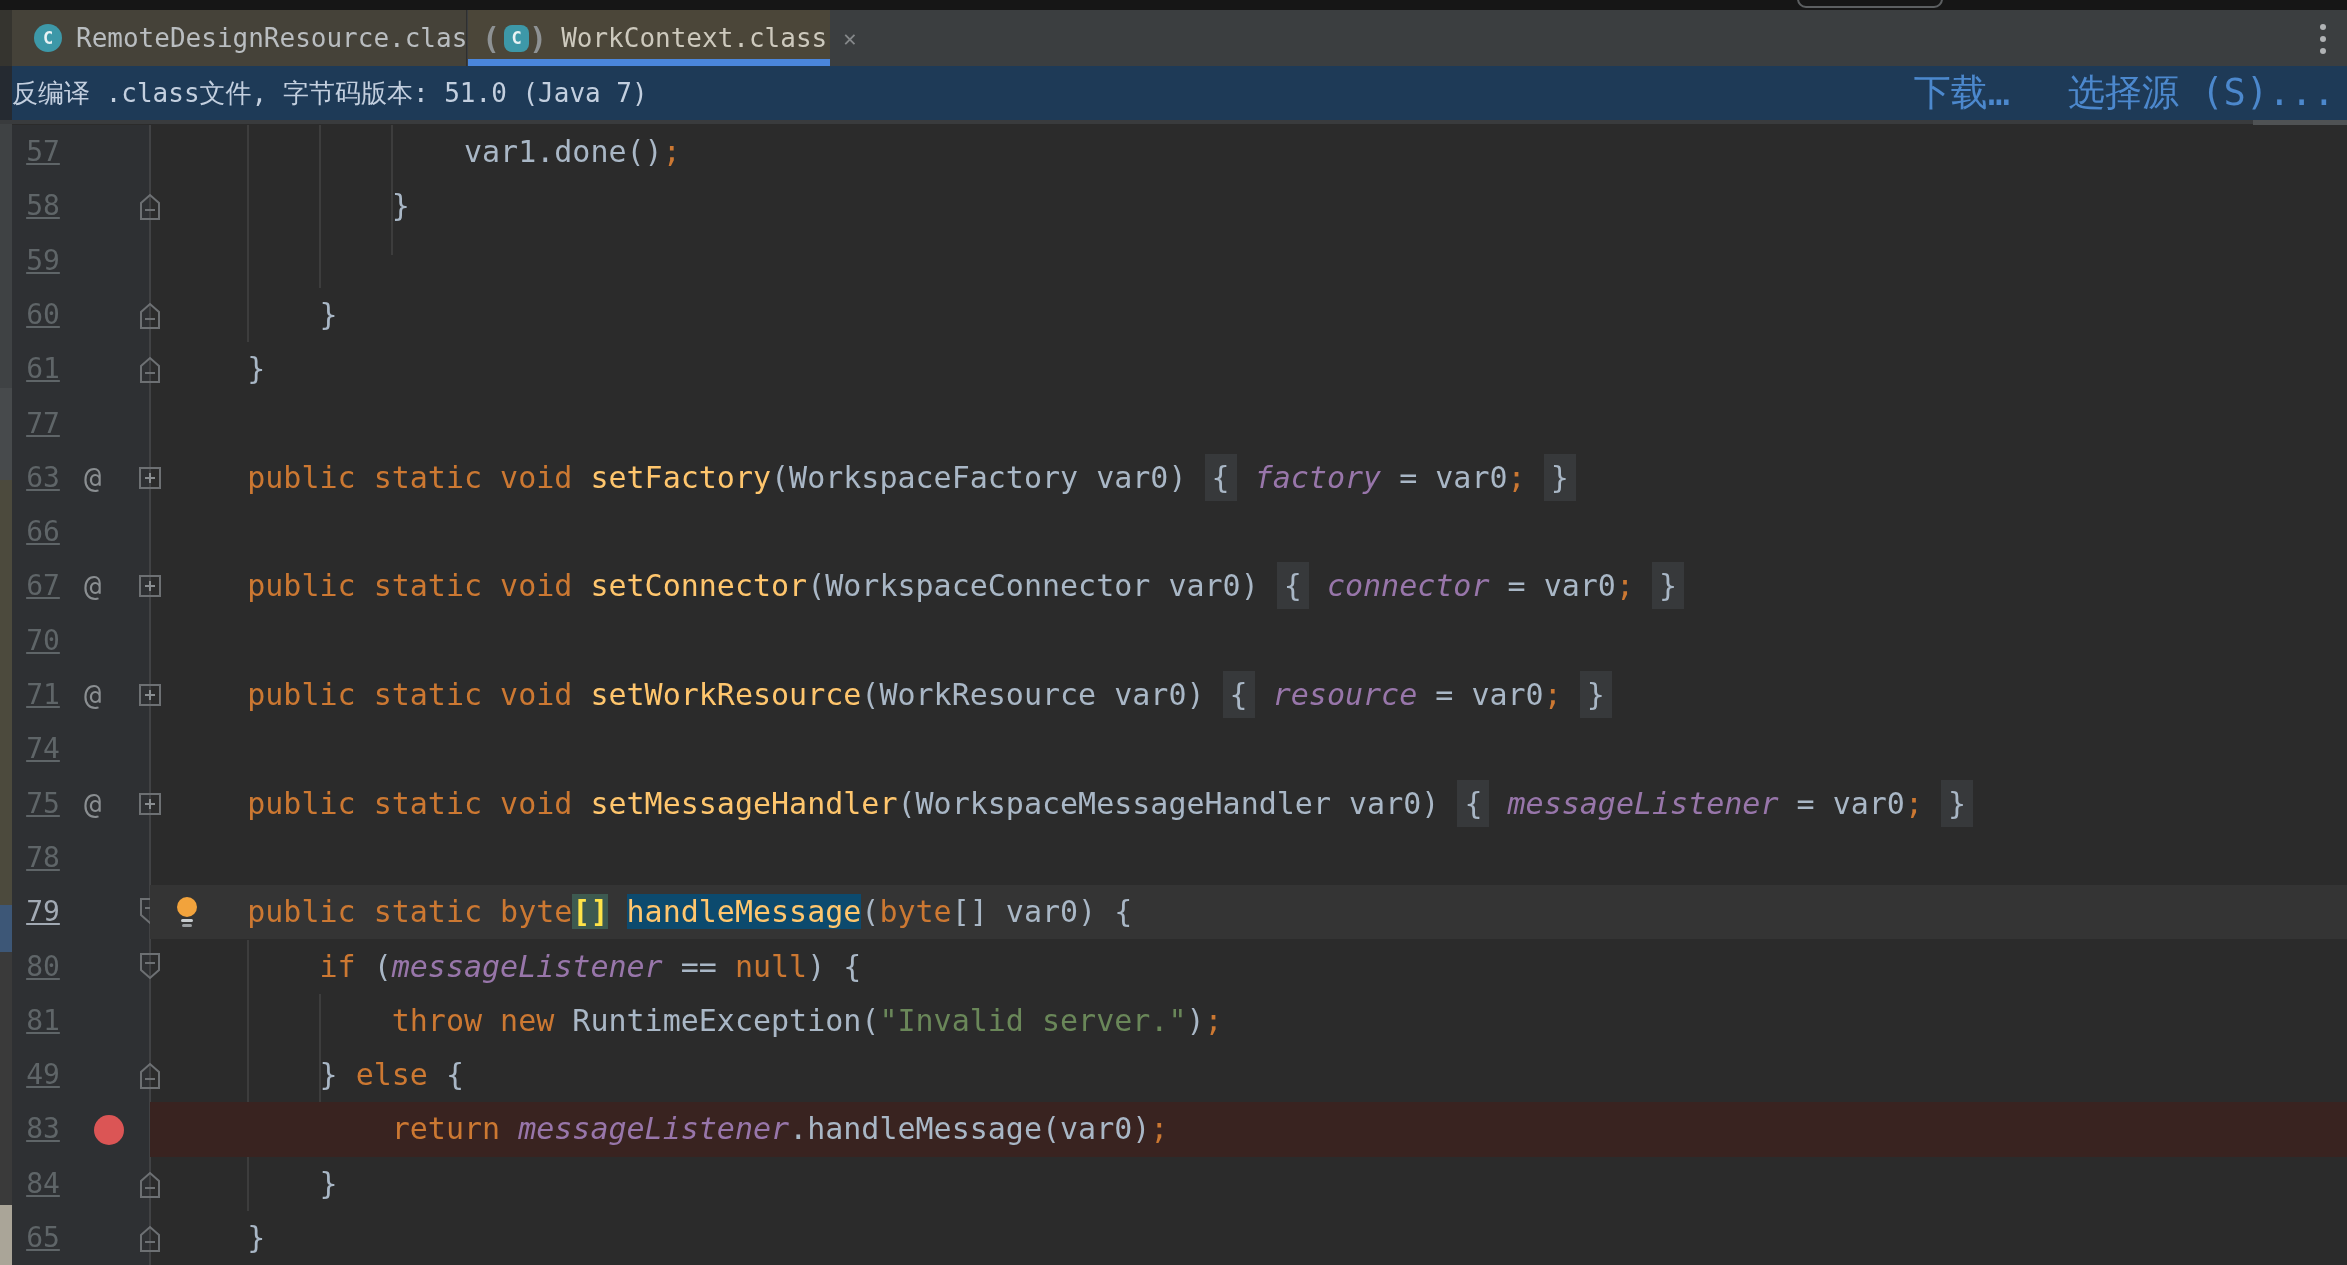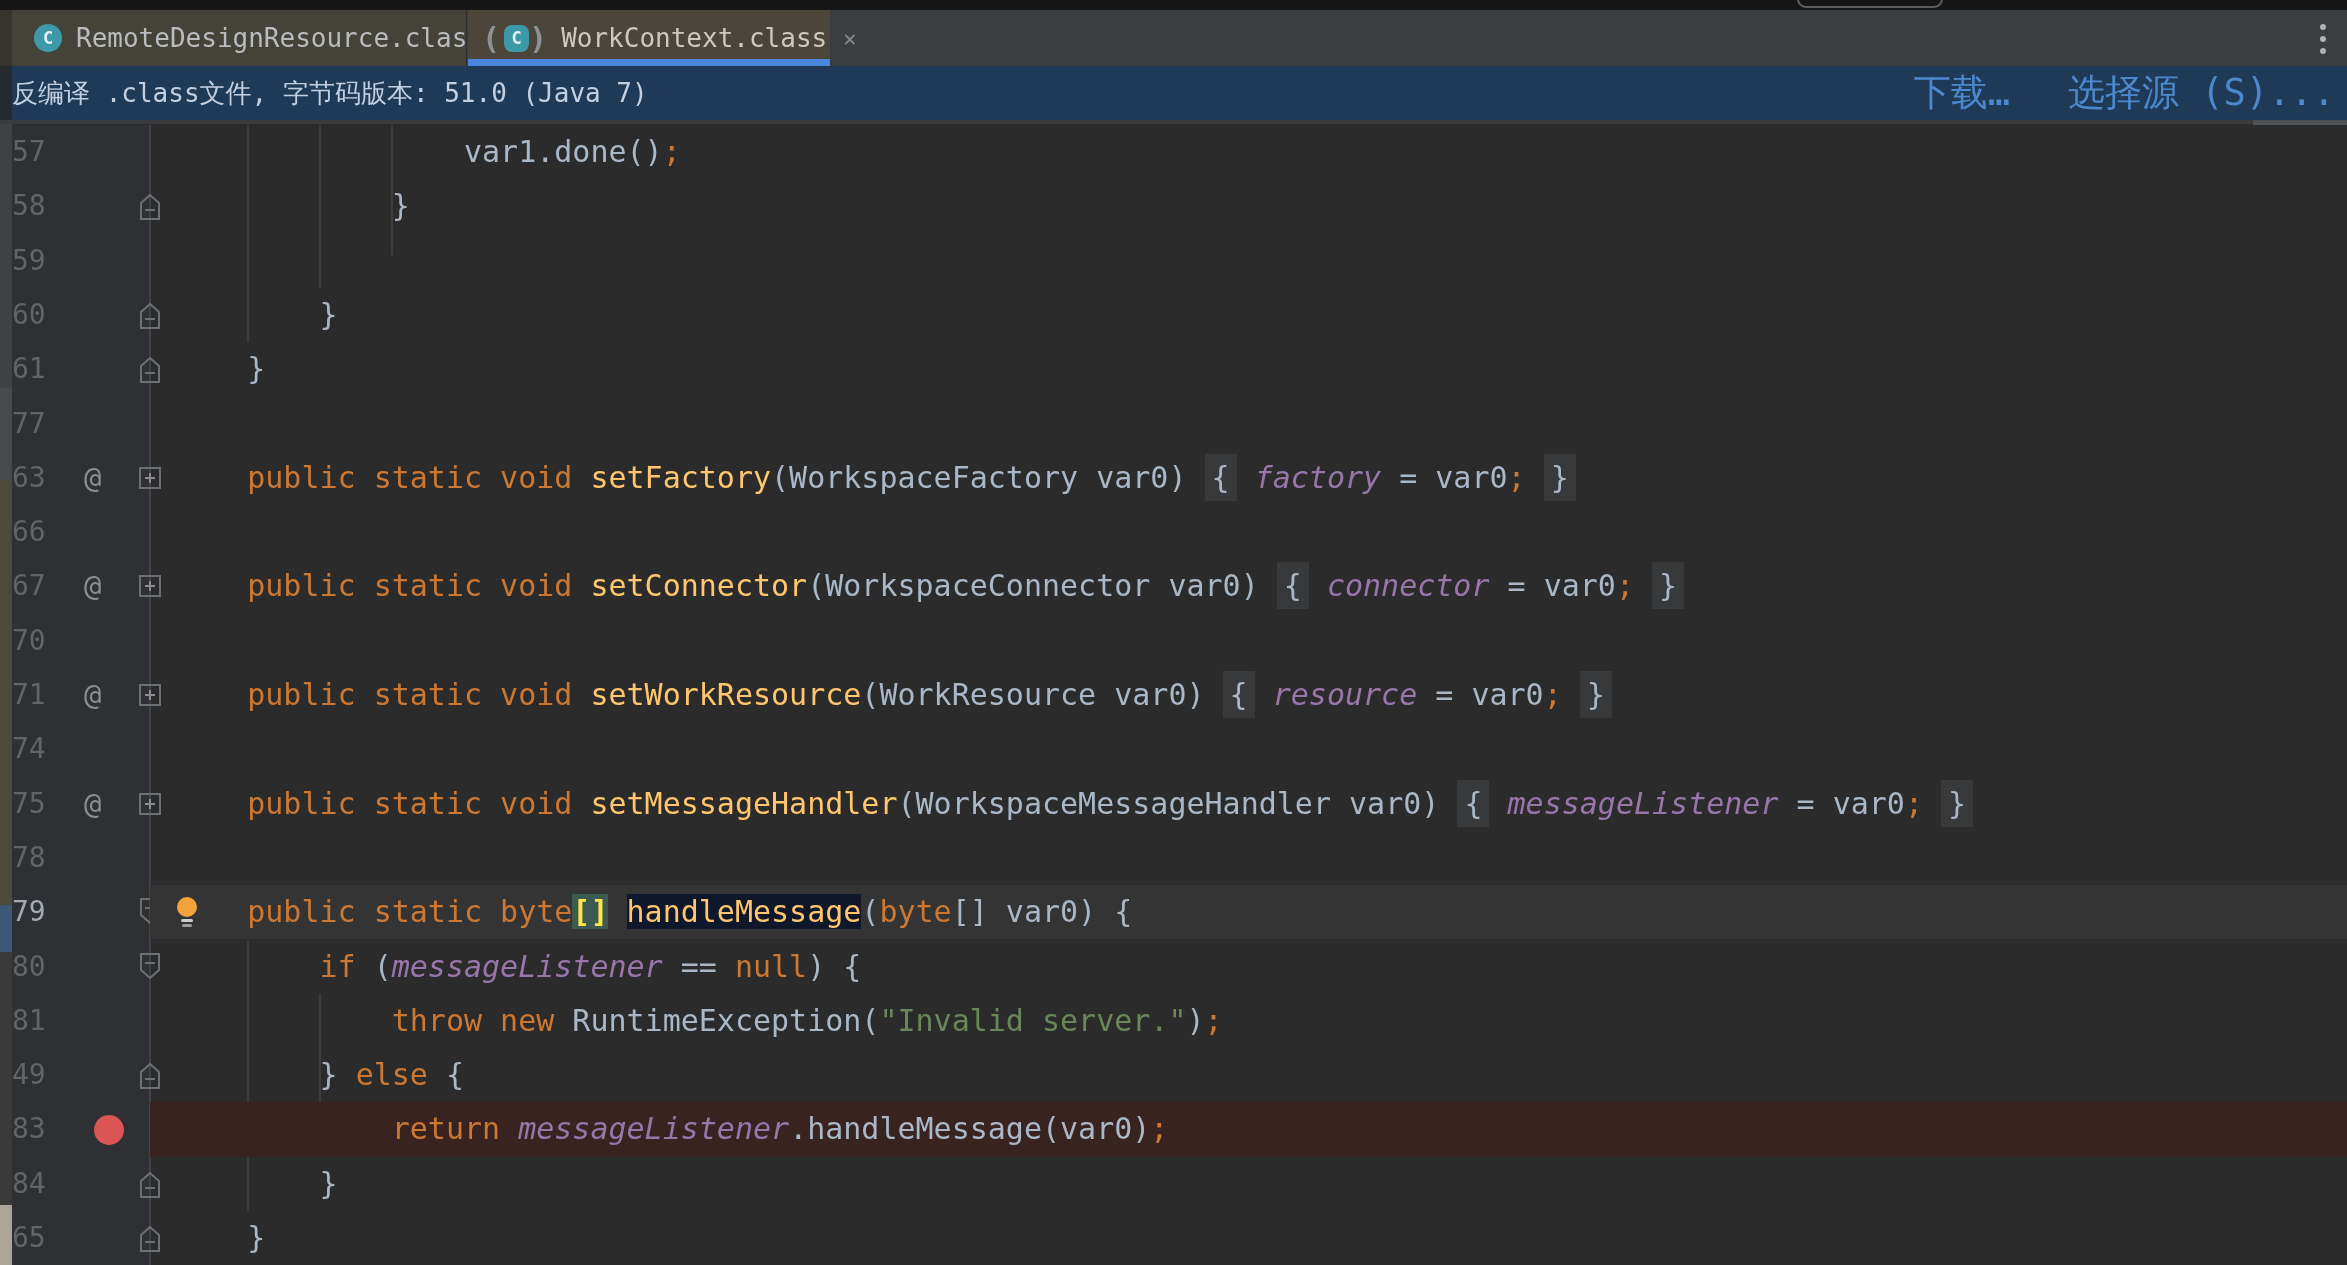--- a/index.html
+++ b/index.html
@@ -48,33 +48,33 @@
   #gutter-bg { position:absolute; left:0; top:0; width:138px; height:1140px; background:#2e3033; }
   .guide { position:absolute; width:2px; background:#3d3d3d; z-index:1; }
   #foldline { position:absolute; left:137px; top:0; width:2px; height:1140px; background:#414244; z-index:1; }
 
   .row { position:absolute; left:0; width:2335px; height:54.3px; z-index:2; }
   .row .codecell { position:absolute; left:138px; top:0; width:2197px; height:54.3px;
                    line-height:54.3px; white-space:pre; font-size:30px; color:#a9b7c6; }
   .row.caret .codecell { background:#343434; }
   .row.bpline .codecell { background:#392320; }
   .gutcell { position:absolute; left:0; top:0; width:138px; height:54.3px; }
-  .lnum { position:absolute; left:0; top:0; width:46px; height:54.3px; line-height:54.3px;
-          text-align:left; font-size:28px; color:#5f6568; }
+  .lnum { position:absolute; left:8px; top:0; width:46px; height:54.3px; line-height:54.3px;
+          text-align:center; font-size:28px; color:#5f6568;text-decoration:underline; }
   .row.caret .lnum { color:#a2aab4; }
   .ann { position:absolute; left:72px; top:0; height:54.3px; line-height:54.3px;
          font-size:29px; color:#8a8e91; }
   .foldicon { position:absolute; left:125px; top:12px; }
   .bpdot { position:absolute; left:82px; top:13px; width:30px; height:30px; border-radius:50%; background:#db5555; }
   .bulb { position:absolute; left:24px; top:9px; }
 
   
   .t-kw   { color:#cc7832; }
   .t-decl { color:#ffc66d; }
-  .t-declhl { color:#ffc66d; background:#0f172a; }
+  .t-declhl { color:#ffc66d; background:#0c4a6e; }
   .t-field { color:#9876aa; font-style:italic; }
   .t-str  { color:#6a8759; }
   .t-semi { color:#cc7832; }
   .t-plain{ color:#a9b7c6; }
   .t-fold { color:#a9b7c6; background:#37393b; padding:6px 7px; }
   .t-brkt { color:#ffe448; background:#3d5a50; font-weight:bold; }
 </style>
 </head>
 <body>
 

